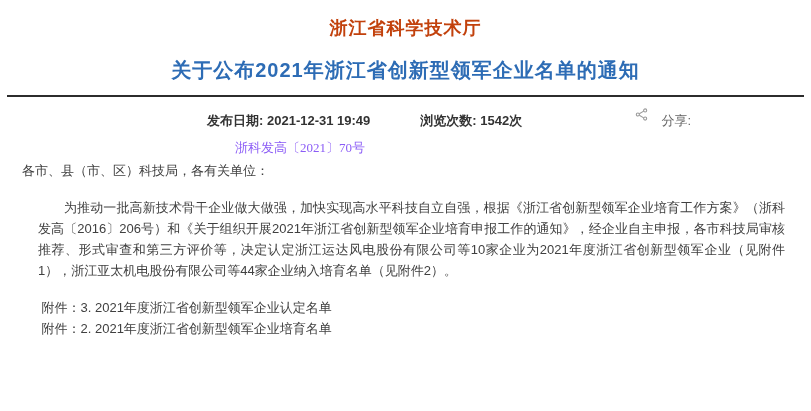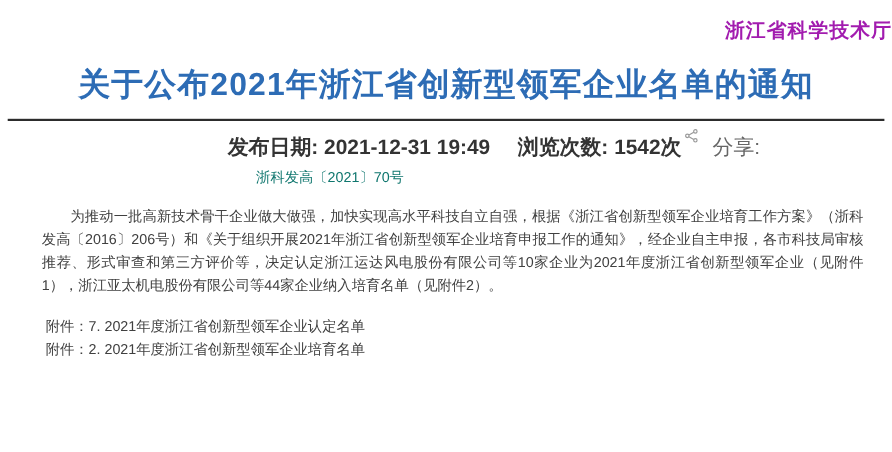--- a/index.html
+++ b/index.html
@@ -6,59 +6,59 @@
   body {
     width: 811px; height: 411px;
     background: #ffffff;
     overflow: hidden;
     font-family: "Liberation Sans", "DejaVu Sans", sans-serif;
   }
   .page { position: relative; width: 811px; height: 411px; }
 
   .org-title {
     margin: 16px 0 0;
-    text-align: right;
+    text-align: center;
     font-size: 18px; font-weight: bold;
-    color: #a21caf;
+    color: #c2410c;
     letter-spacing: 1px;
   }
   .doc-title {
     margin: 17px 0 0;
     text-align: center;
-    font-size: 29px; font-weight: bold;
+    font-size: 20px; font-weight: bold;
     color: #2d6cb5;
     letter-spacing: 1px;
   }
   .divider {
     margin: 11px 7px 0;
     border: 0;
     border-top: 2px solid #2c2c2c;
   }
 
   .meta {
     display: flex; align-items: center;
     margin: 15px 0 0 207px;
     height: 17px;
-    font-size: 19px; font-weight: bold; color: #333333;
+    font-size: 13px; font-weight: bold; color: #333333;
     white-space: nowrap;
   }
-  .meta .views { margin-left: 25px; }
+  .meta .views { margin-left: 50px; }
   .meta .share-wrap {
     margin-left: auto; margin-right: 120px;
     display: flex; align-items: flex-start; gap: 13px;
     font-weight: normal; color: #666666;
     cursor: pointer;
   }
   .meta .share-wrap svg { margin-top: -4px; }
 
   .doc-number {
     width: 600px;
     margin-top: 10px;
     text-align: center;
-    font-size: 13px; color: #0f766e;
+    font-size: 13px; color: #8b5cf6; font-family: Liberation Serif, serif;
   }
 
   .content {
     margin: 3px 10px 0 22px;
     font-size: 13px; line-height: 21px;
     color: #404040;
     text-align: justify;
   }
   .content .salutation { text-indent: 0; }
   .content p { margin: 16px; text-indent: 2em; }
@@ -93,18 +93,19 @@
           <path d="M5.3 7.1 L10.7 3.9 M5.3 8.9 L10.7 12.1"></path>
         </g>
       </svg>
       <span>分享:</span>
     </span>
   </div>
 
   <div class="doc-number">浙科发高〔2021〕70号</div>
 
   <div class="content">
+    <div class="salutation">各市、县（市、区）科技局，各有关单位：</div>
     <p>为推动一批高新技术骨干企业做大做强，加快实现高水平科技自立自强，根据《浙江省创新型领军企业培育工作方案》（浙科发高〔2016〕206号）和《关于组织开展2021年浙江省创新型领军企业培育申报工作的通知》，经企业自主申报，各市科技局审核推荐、形式审查和第三方评价等，决定认定浙江运达风电股份有限公司等10家企业为2021年度浙江省创新型领军企业（见附件1），浙江亚太机电股份有限公司等44家企业纳入培育名单（见附件2）。</p>
-    <div class="attachment">附件：7. 2021年度浙江省创新型领军企业认定名单</div>
+    <div class="attachment">附件：3. 2021年度浙江省创新型领军企业认定名单</div>
     <div class="attachment">附件：2. 2021年度浙江省创新型领军企业培育名单</div>
   </div>
 
 </div>
 
 </body></html>

